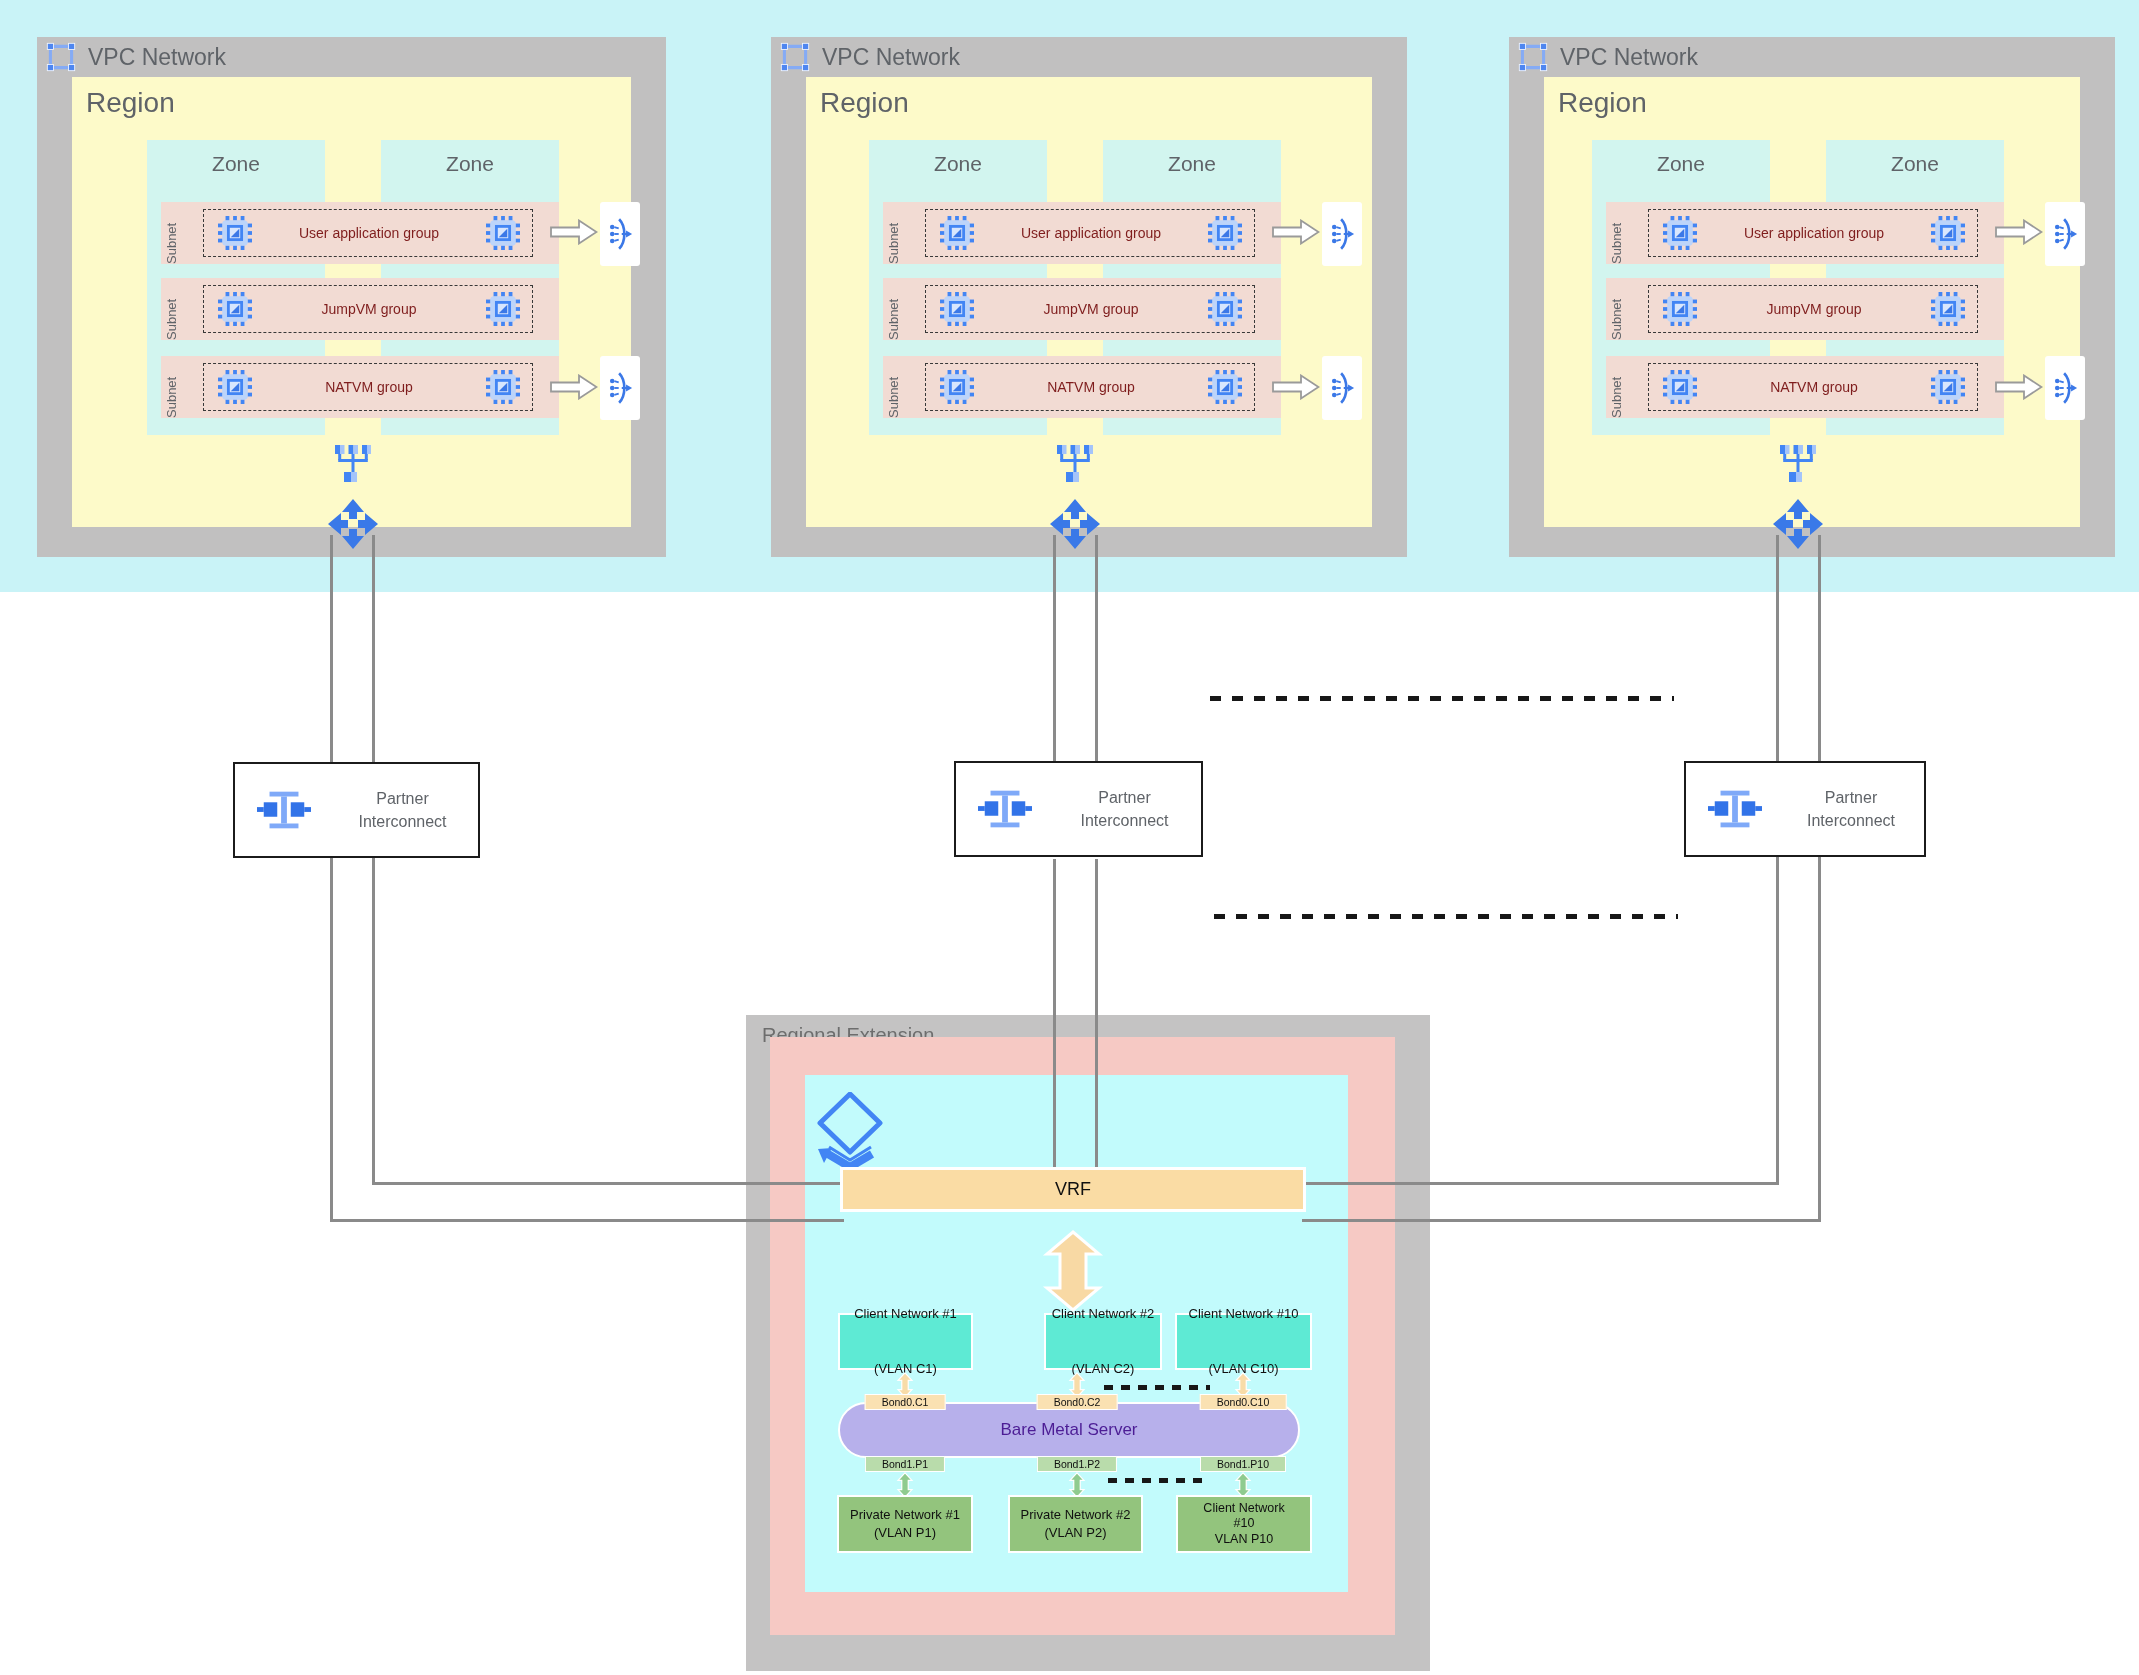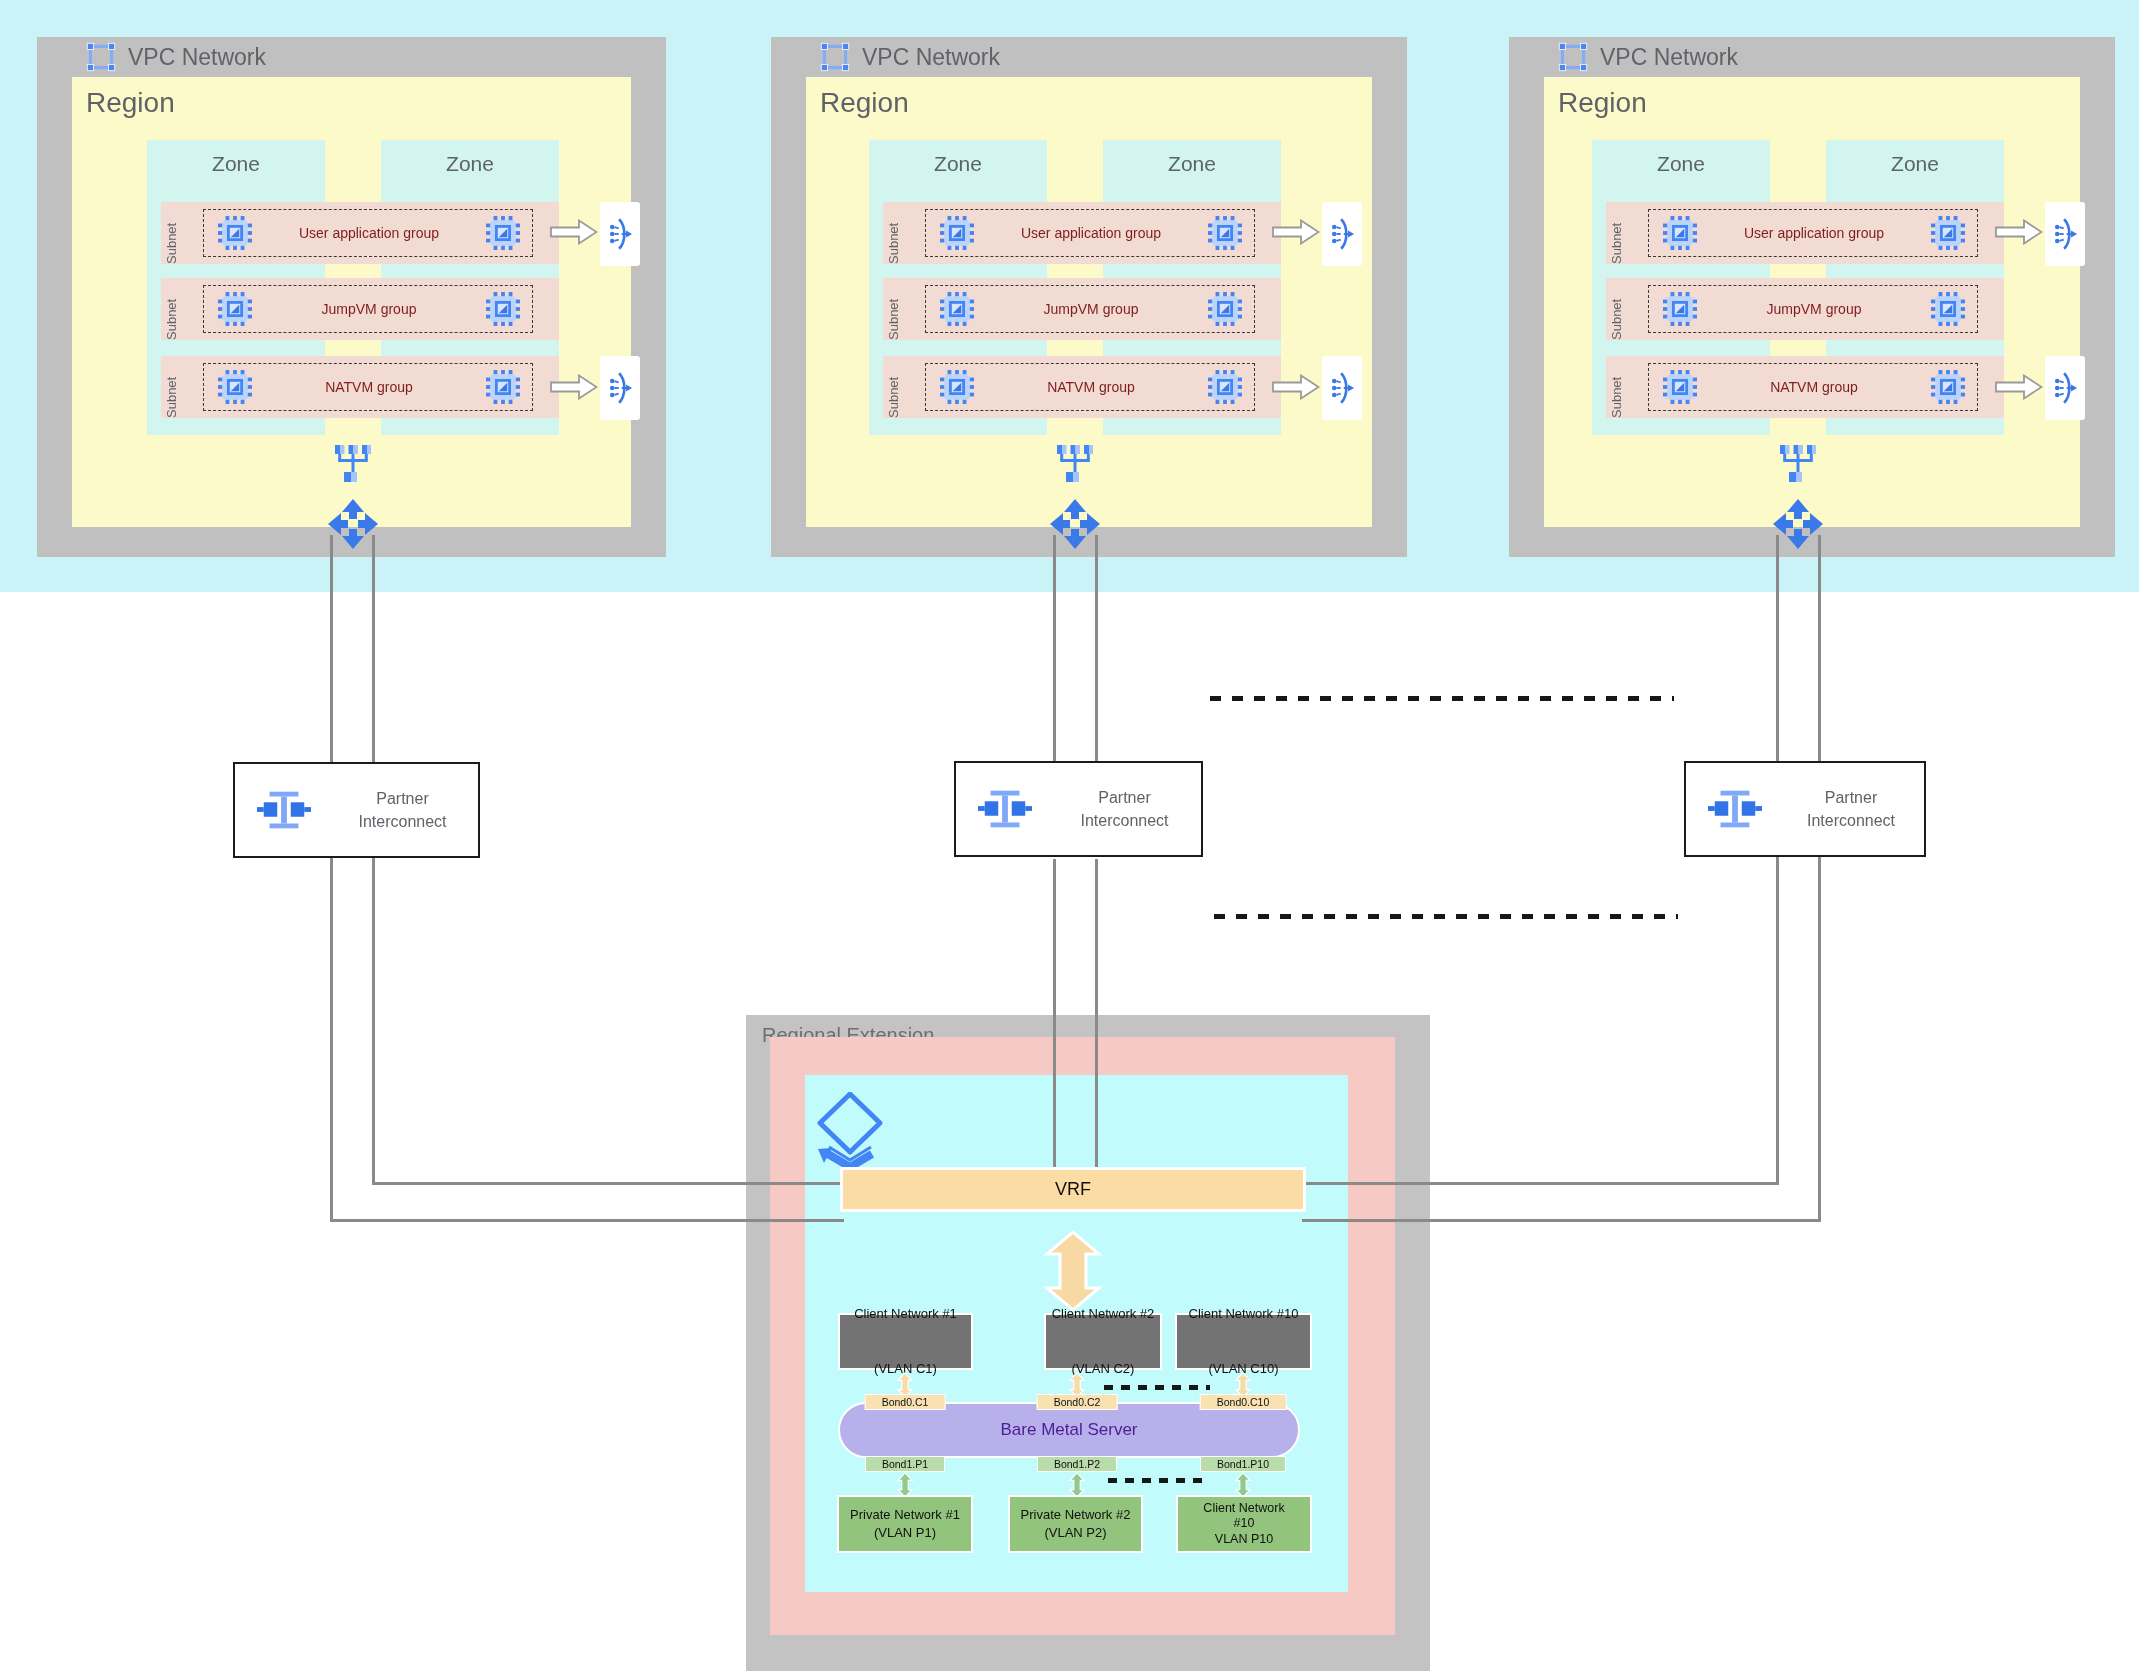--- a/index.html
+++ b/index.html
@@ -5,21 +5,21 @@
   html,body{margin:0;padding:0;background:#ffffff;}
   body{width:2139px;height:1675px;position:relative;overflow:hidden;
        font-family:"Liberation Sans", sans-serif;color:#5f6368;}
   .abs{position:absolute;}
 
   
   .top-band{left:0;top:0;width:2139px;height:592px;background:#c9f3f7;}
 
   
   .vpc{top:37px;height:520px;background:#c1c0c0;}
-  .vpc-header{position:absolute;left:0;top:0;right:0;height:40px;display:flex;align-items:center;gap:12px;padding-left:9px;margin-left:40px;}
+  .vpc-header{position:absolute;left:0;top:0;right:0;height:40px;display:flex;align-items:center;gap:12px;padding-left:9px;}
   .vpc-title{font-size:23px;color:#5f6368;}
   .region{position:absolute;left:35px;top:40px;right:35px;height:450px;background:#fdfac9;}
   .region-label{position:absolute;left:14px;top:10px;font-size:28px;color:#5f6368;}
   .zone{position:absolute;top:103px;width:178px;height:295px;background:#d2f5ef;text-align:center;}
   .zone-a{left:calc(var(--cx) - 206px);}
   .zone-b{left:calc(var(--cx) + 28px);}
   .zone-label{display:inline-block;margin-top:12px;font-size:21px;color:#5f6368;}
   .subnet-row{position:absolute;left:calc(var(--cx) - 192px);width:398px;height:62px;background:#f2dbd3;}
   .row-1{top:165px;} .row-2{top:241px;} .row-3{top:319px;}
   .subnet-label{position:absolute;left:3px;top:0;bottom:0;display:flex;align-items:center;
@@ -54,21 +54,21 @@
   .re-title{position:absolute;left:16px;top:9px;font-size:20px;color:#6d6d6d;}
   .re-pink{left:770px;top:1037px;width:625px;height:598px;background:#f6c9c4;z-index:2;}
   .re-cyan{left:805px;top:1075px;width:543px;height:517px;background:#c2fbfc;z-index:2;}
   .layers-icon{left:816px;top:1092px;width:68px;height:82px;z-index:4;}
   .vrf{left:840px;top:1167px;width:466px;height:45px;background:#fadca4;border:3px solid #ffffff;
        box-sizing:border-box;display:flex;align-items:center;justify-content:center;
        font-size:18px;color:#101010;z-index:5;}
   .bigarrow{left:1041px;top:1230px;width:64px;height:82px;z-index:4;}
   .net-box{height:57px;border:2px solid #ffffff;box-sizing:border-box;display:flex;flex-direction:column;
            align-items:center;justify-content:center;font-size:13px;line-height:1.4;color:#101010;z-index:4;text-align:center;}
-  .cn{background:#737373;top:1313px;gap:36px;}
+  .cn{background:#5eead4;top:1313px;gap:36px;}
   .pn{background:#93c47d;top:1495px;height:58px;}
   .pn .l3{font-size:12.5px;line-height:1.25;}
   .sarrow{width:18px;height:26px;z-index:4;}
   .bond{transform:translateX(-50%);font-size:10.5px;color:#101010;padding:1px 16px;border:1px solid #ffffff;
         white-space:nowrap;z-index:6;}
   .bond0{background:#fae1b2;top:1394px;}
   .bond1{background:#b9dcab;top:1456px;}
   .pill{left:838px;top:1402px;width:462px;height:56px;background:#b7b0eb;border:2px solid #ffffff;
         box-sizing:border-box;border-radius:29px;display:flex;align-items:center;justify-content:center;
         font-size:17px;color:#4c1d95;z-index:5;}

